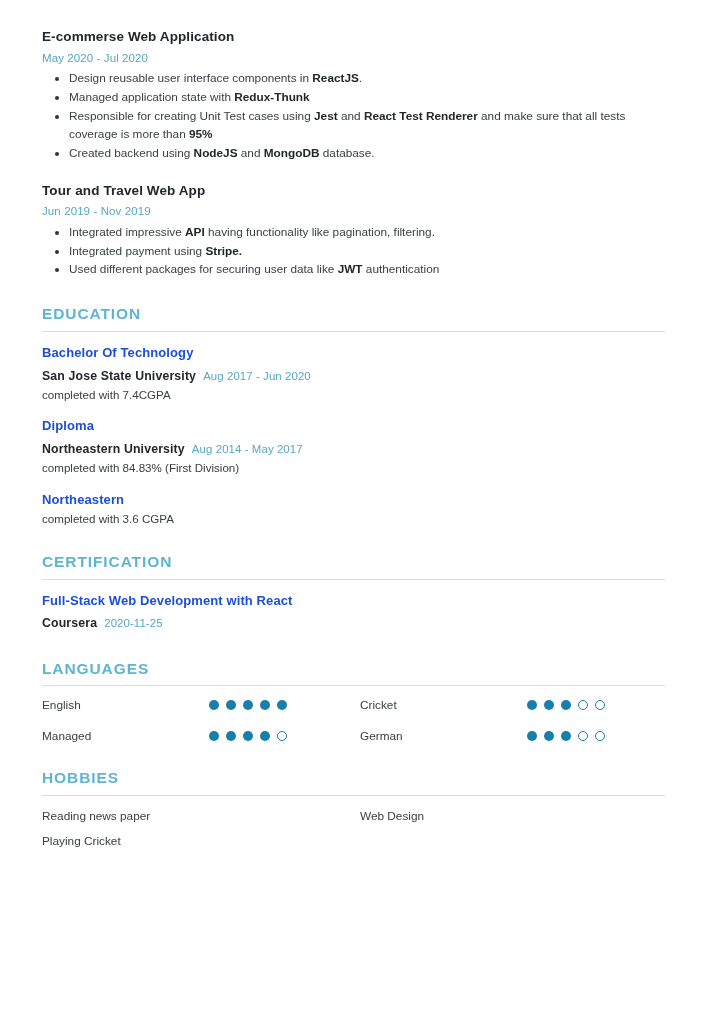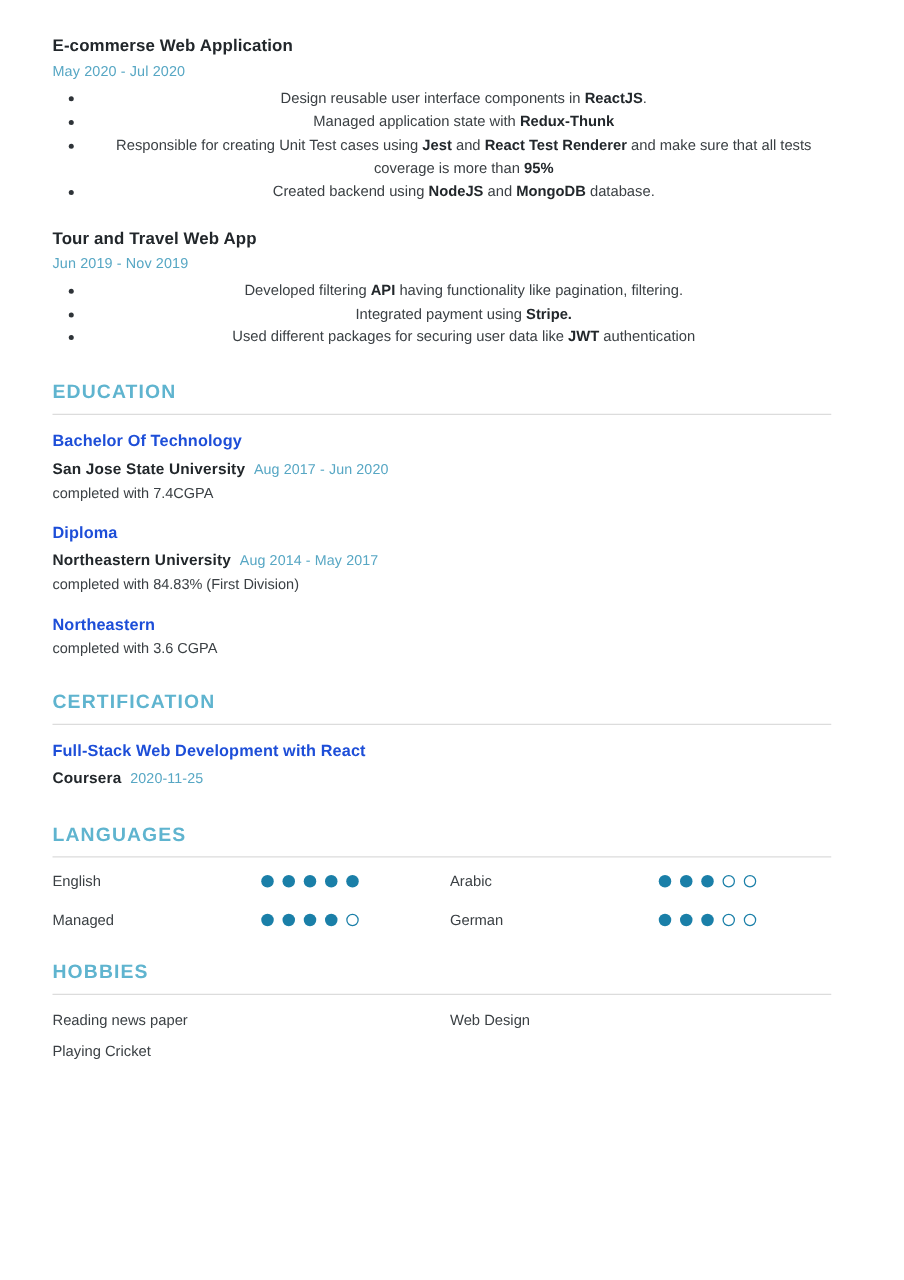--- a/index.html
+++ b/index.html
@@ -43,21 +43,20 @@
     padding: 0 0 0 18px;
     list-style: none;
   }
   ul.bullets li {
     position: relative;
     font-size: 11.8px;
     line-height: 1.52;
     color: #3b4044;
     padding-left: 9px;
     margin-bottom: 1px;
-    text-align: center;
   }
   ul.bullets li::before {
     content: "";
     position: absolute;
     left: -5px;
     top: 7px;
     width: 4px;
     height: 4px;
     border-radius: 50%;
     background: #2e3338;
@@ -164,21 +163,21 @@
           <li><span>Created backend using </span><b>NodeJS</b><span> and </span><b>MongoDB</b><span> database.</span></li>
         </ul>
     </div>
 
     <div class="gap-between-entries"></div>
 
     <div class="entry">
       <div class="entry-title">Tour and Travel Web App</div>
       <div class="entry-dates">Jun 2019 - Nov 2019</div>
       <ul class="bullets" id="p1-bullets">
-          <li><span>Developed filtering </span><b>API</b><span> having functionality like pagination, filtering.</span></li>
+          <li><span>Integrated impressive </span><b>API</b><span> having functionality like pagination, filtering.</span></li>
           <li><span>Integrated payment  using </span><b>Stripe.</b></li>
           <li><span>Used different packages for securing user data like </span><b>JWT</b><span> authentication</span></li>
         </ul>
     </div>
   </div>
 
   <div class="section">
     <div class="section-heading">EDUCATION</div>
     <div class="divider"></div>
     <div id="education-list">
@@ -218,21 +217,21 @@
           <span class="lang-name">English</span>
           <span class="dots">
             <span class="dot filled"></span>
             <span class="dot filled"></span>
             <span class="dot filled"></span>
             <span class="dot filled"></span>
             <span class="dot filled"></span>
           </span>
         </div>
         <div class="lang-row">
-          <span class="lang-name">Arabic</span>
+          <span class="lang-name">Cricket</span>
           <span class="dots">
             <span class="dot filled"></span>
             <span class="dot filled"></span>
             <span class="dot filled"></span>
             <span class="dot empty"></span>
             <span class="dot empty"></span>
           </span>
         </div>
         <div class="lang-row">
           <span class="lang-name">Managed</span>

